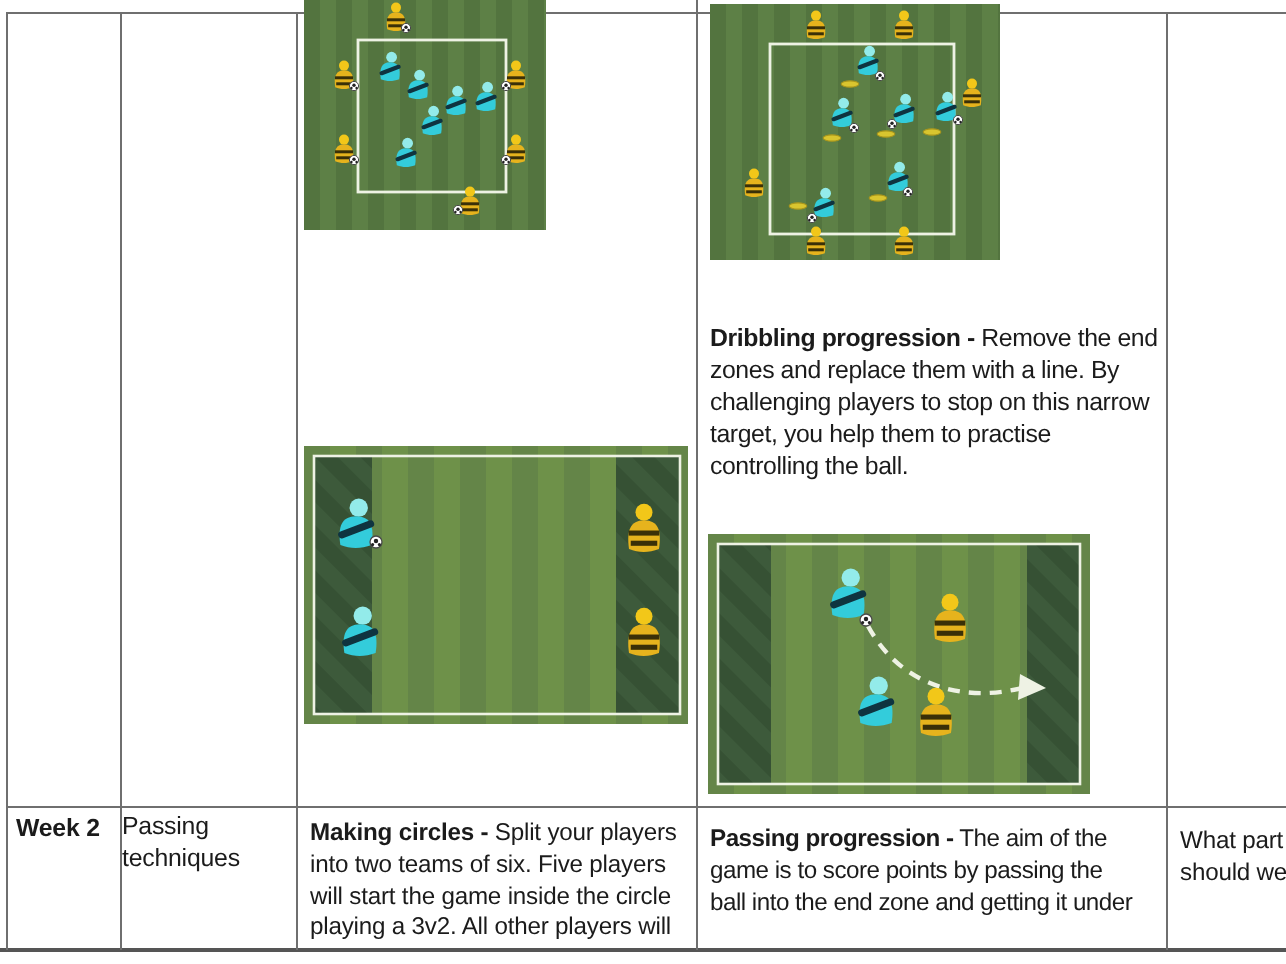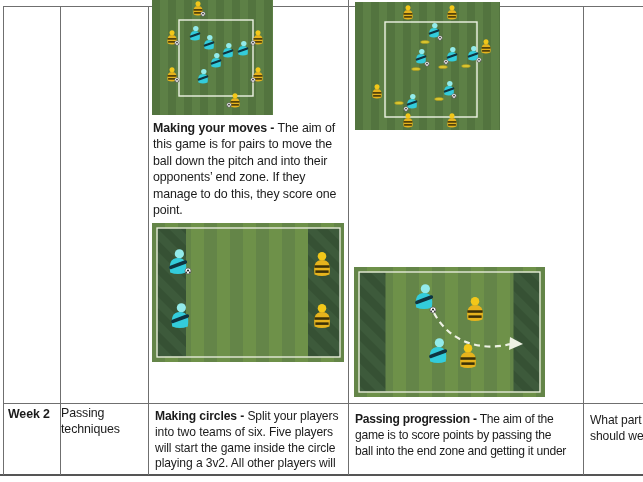--- a/index.html
+++ b/index.html
@@ -121,25 +121,25 @@
     <use href="#p-c" x="97" y="53"></use>
     <use href="#ball" x="91" y="60"></use>
     <use href="#p-c" x="118" y="52"></use>
     <use href="#ball" x="124" y="58"></use>
     <use href="#p-c" x="94" y="87"></use>
     <use href="#ball" x="99" y="94"></use>
     <use href="#p-c" x="57" y="100"></use>
     <use href="#ball" x="51" y="107"></use>
   </svg>
 
-  <div class="txt" style="left:153px;top:120px;width:196px">
-    <b>Making your moves -</b>
-    <span>The aim of<br>this game is for pairs to move the<br>ball down the pitch and into their<br>opponents’ end zone. If they<br>manage to do this, they score one<br>point.</span>
+
+  <div class="txt" style="left:355px;top:161px;width:230px;line-height:16px;letter-spacing:-0.2px">
+    <b>Dribbling progression -</b>
+    <span>Remove the end<br>zones and replace them with a line. By<br>challenging players to stop on this narrow<br>target, you help them to practise<br>controlling the ball.</span>
   </div>
-
 
   <svg class="diagram" style="left:152px;top:223px;width:192px;height:139px" viewBox="0 0 192 139">
     <rect width="192" height="139" fill="url(#turf3)"></rect>
     <rect x="5.5" y="5.5" width="28.5" height="128" fill="url(#zone)"></rect>
     <rect x="156" y="5.5" width="32" height="128" fill="url(#zone)"></rect>
     <rect class="pitch-line" x="5" y="5" width="183" height="129" stroke-width="1.3"></rect>
     <use href="#p-c" transform="translate(26,40) scale(1.7)"></use>
     <use href="#ball" transform="translate(36,48) scale(1.3)"></use>
     <use href="#p-c" transform="translate(28,94) scale(1.7)"></use>
     <use href="#p-y" transform="translate(170,42) scale(1.7)"></use>

